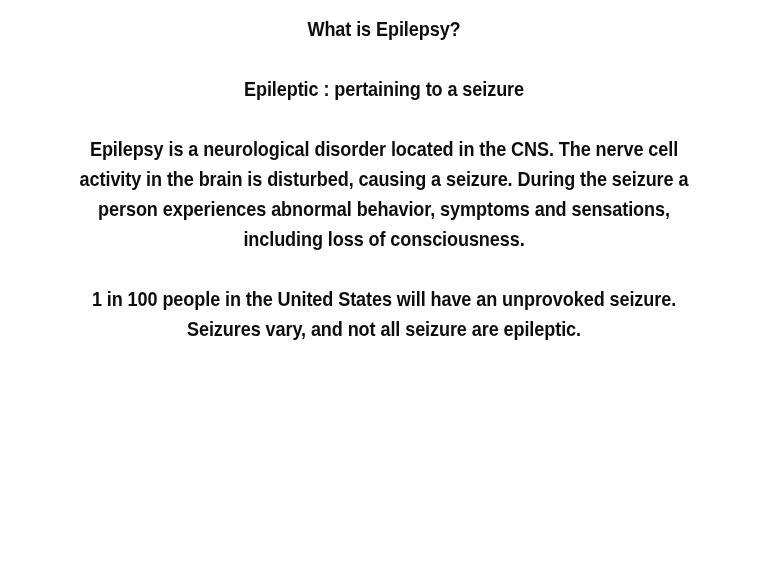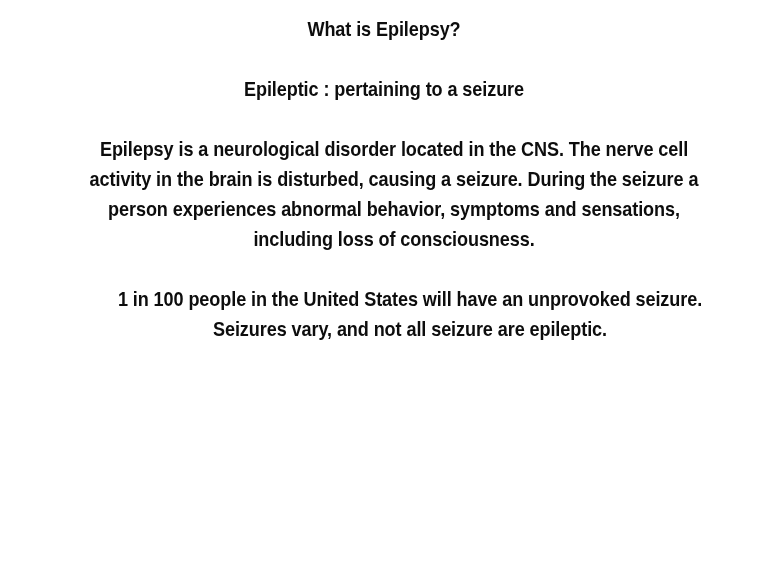--- a/index.html
+++ b/index.html
@@ -17,21 +17,21 @@
 
   .slide {
     position: relative;
     box-sizing: border-box;
     width: 768px;
     height: 561px;
     background: #ffffff;
     padding: 14px 16px 0 16px;
     display: flex;
     flex-direction: column;
-    align-items: flex-start;
+    align-items: center;
   }
 
   .text-body {
     width: 100%;
     text-align: center;
     color: #0d0d0d;
     font-weight: bold;
     
   }
 

